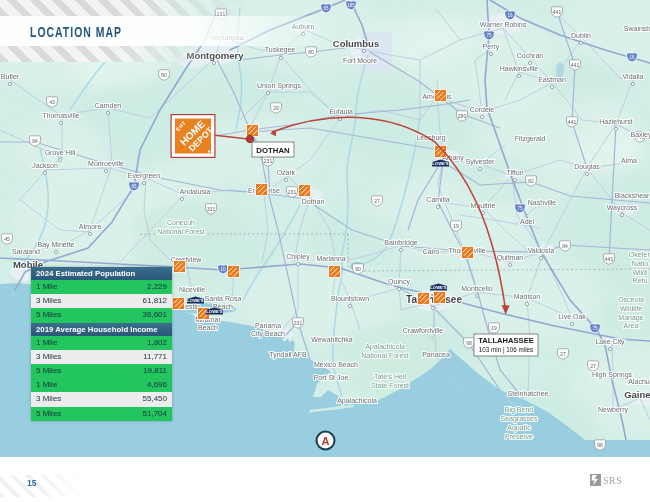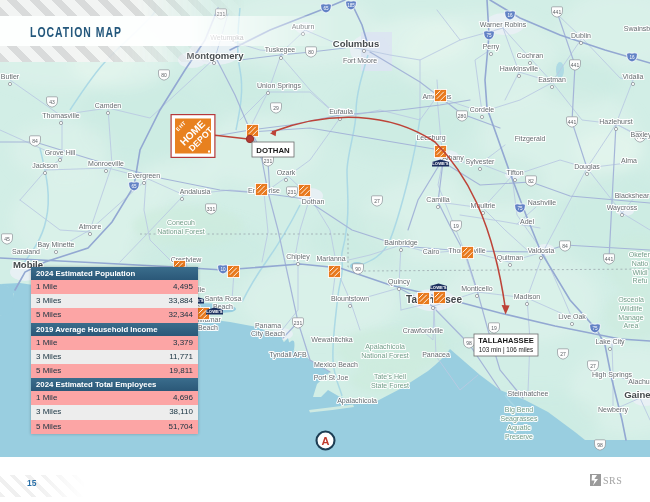--- a/index.html
+++ b/index.html
@@ -20,26 +20,26 @@
        mask-image:linear-gradient(to right,#000 55%,transparent 99%);}
   #hdrtext{position:absolute;left:30px;top:24px;font-size:14.5px;font-weight:bold;
        color:#24587c;letter-spacing:1.4px;transform:scaleX(.72);transform-origin:left;}
   #footer{position:absolute;left:0;top:457px;width:650px;height:57px;background:#fff;}
   #fstripes{position:absolute;left:0;top:18px;width:90px;height:22px;
        background:repeating-linear-gradient(45deg,#f0f0f0 0 4px,#ffffff 4px 11px);
        -webkit-mask-image:linear-gradient(to right,#000 40%,transparent 95%);
        mask-image:linear-gradient(to right,#000 40%,transparent 95%);}
   #pageno{position:absolute;left:27px;top:21px;font-size:8.5px;font-weight:bold;color:#2a70a8;}
   #srs{position:absolute;left:590px;top:17px;}
-  #demo{position:absolute;left:31px;top:267px;width:167px;background:#fff;
+  #demo{position:absolute;left:31px;top:267px;width:141px;background:#fff;
         font-size:8px;color:#17313f;box-shadow:0 0 3px rgba(0,0,0,.25);}
   #demo .h{height:13px;line-height:13px;background:linear-gradient(#3a6d8c,#2b5878);
         color:#fff;font-weight:bold;padding-left:5px;font-size:7.8px;}
   #demo .r{height:14.2px;line-height:14.2px;padding:0 5px;display:flex;
-        justify-content:space-between;background:#fca5a5;}
+        justify-content:space-between;background:#22c55e;}
   #demo .r.alt{background:#ededed;}
 </style>
 </head>
 <body>
 <svg id="map" viewBox="0 0 650 462">
 <rect x="0" y="0" width="650" height="462" fill="#d2eee6"></rect>
 <defs>
       <filter id="soft" x="-30%" y="-30%" width="160%" height="160%">
         <feGaussianBlur stdDeviation="7"></feGaussianBlur>
       </filter>
@@ -577,51 +577,50 @@
     </g>
   </svg>
 <div class="hstripe" id="hs1"></div>
 <div class="hstripe" id="hs2"></div>
 <div id="hdrband"></div>
 <div id="hdrtext">LOCATION MAP</div>
 <div id="demo">
   <div class="h">2024 Estimated Population</div>
   <div class="r">
       <span>1 Mile</span>
-      <span>4,495</span>
+      <span>2,229</span>
     </div>
   <div class="r alt">
       <span>3 Miles</span>
-      <span>33,884</span>
+      <span>61,812</span>
     </div>
   <div class="r">
       <span>5 Miles</span>
-      <span>32,344</span>
+      <span>36,601</span>
     </div>
   <div class="h">2019 Average Household Income</div>
   <div class="r">
       <span>1 Mile</span>
-      <span>3,379</span>
+      <span>1,802</span>
     </div>
   <div class="r alt">
       <span>3 Miles</span>
       <span>11,771</span>
     </div>
   <div class="r">
       <span>5 Miles</span>
       <span>19,811</span>
     </div>
-  <div class="h">2024 Estimated Total Employees</div>
   <div class="r">
       <span>1 Mile</span>
       <span>4,696</span>
     </div>
   <div class="r alt">
       <span>3 Miles</span>
-      <span>38,110</span>
+      <span>55,450</span>
     </div>
   <div class="r">
       <span>5 Miles</span>
       <span>51,704</span>
     </div>
 </div>
 <div id="footer">
   <div id="fstripes"></div>
   <div id="pageno">15</div>
   <svg id="srs" width="34" height="13" viewBox="0 0 34 13">

